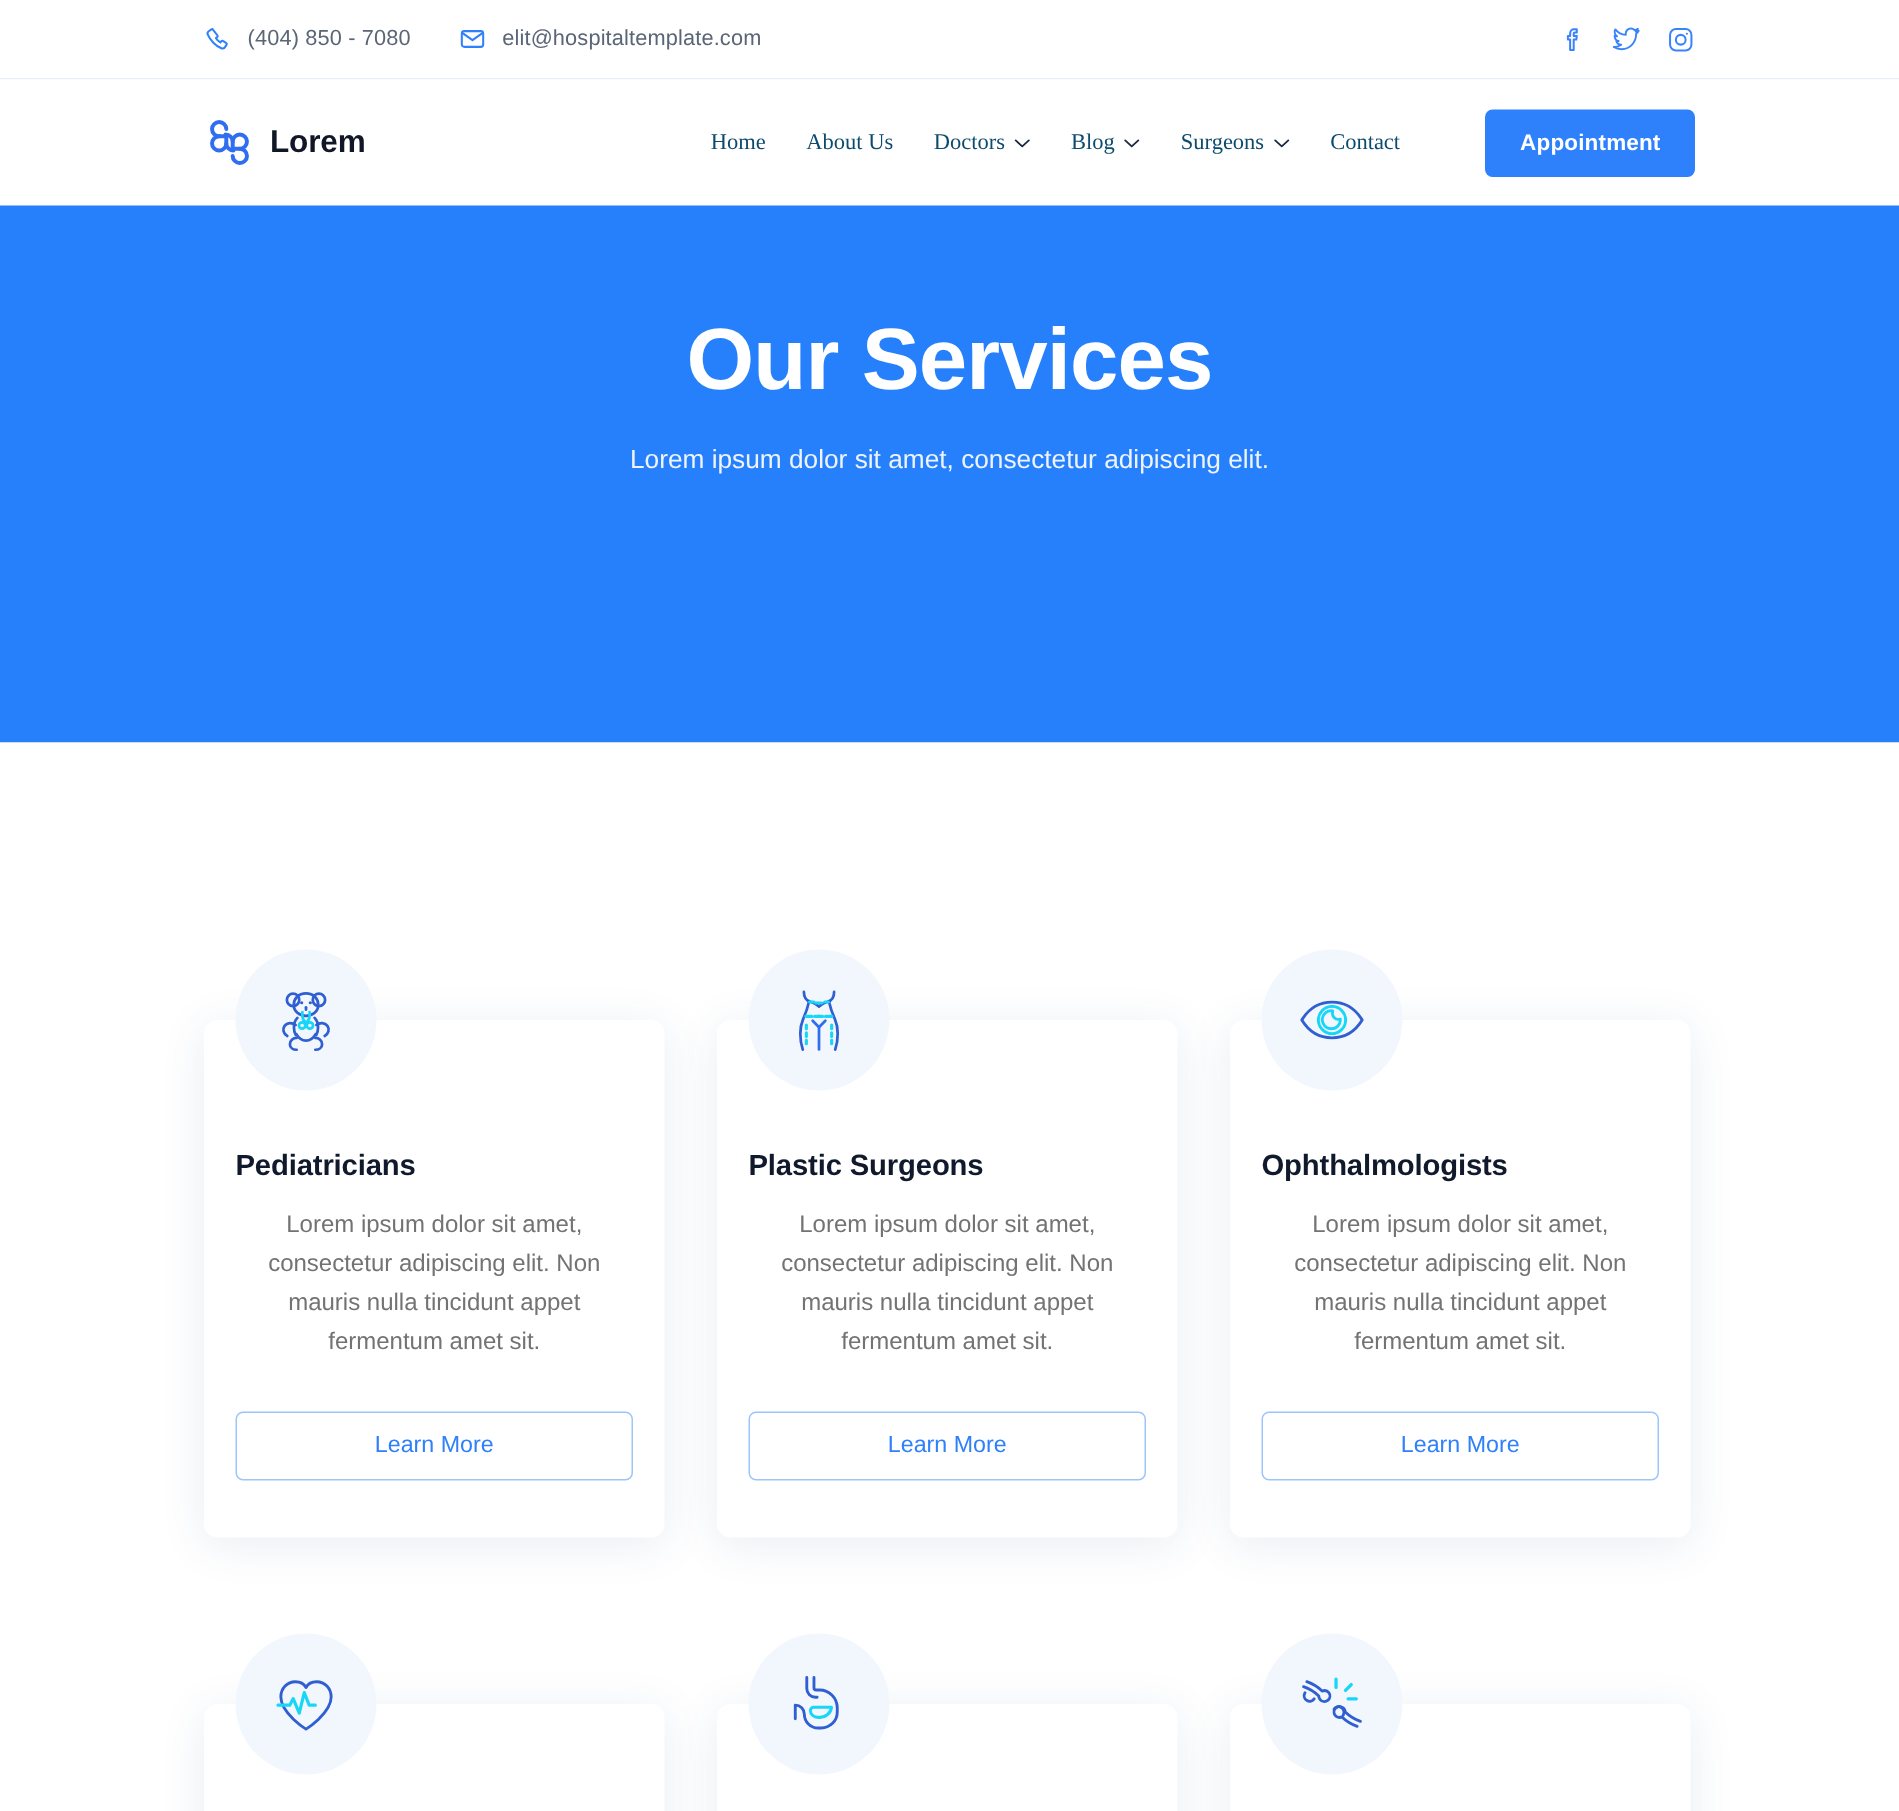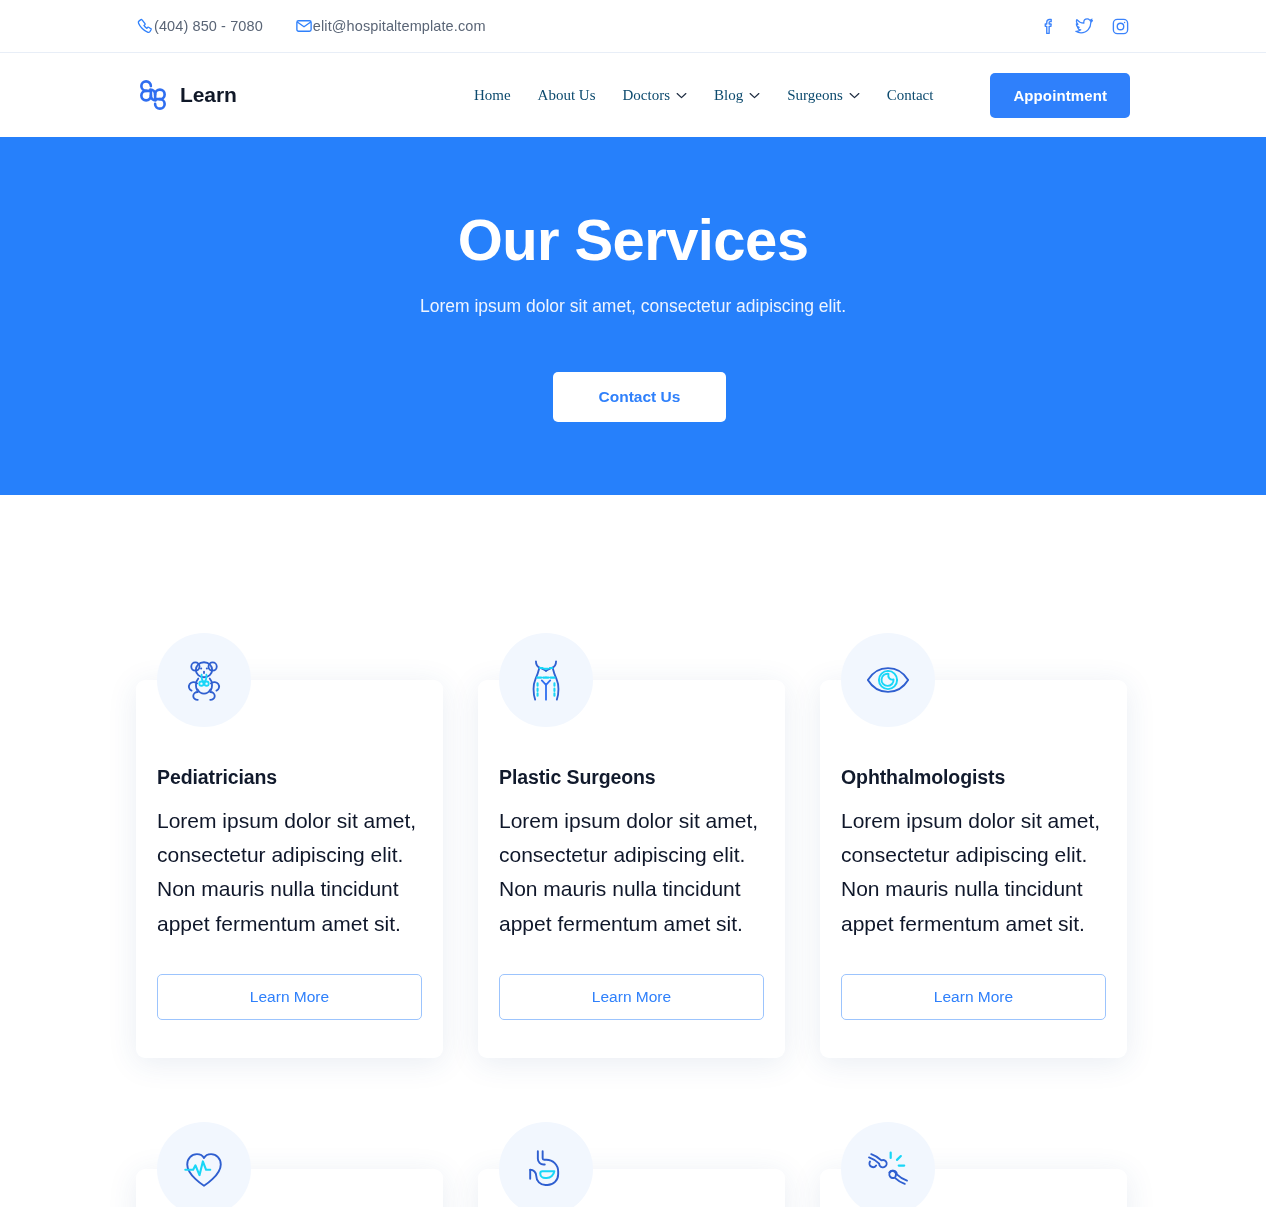--- a/index.html
+++ b/index.html
@@ -18,21 +18,21 @@
   
   .topbar {
     height: 53px;
     border-bottom: 1px solid #e8eef7;
     display: flex;
     align-items: center;
     padding: 0 136px 0 136px;
     background: #fff;
   }
   .topbar-left { display: flex; align-items: center; gap: 32px; flex: 1; }
-  .contact-item { display: flex; align-items: center; }
+  .contact-item { display: flex; align-items: center; gap: 11px; }
   .contact-item .glyph { display: flex; align-items: center; justify-content: center; width: 18px; height: 18px; color: #2f80fb; }
   .contact-item .txt { font-size: 14.5px; color: #5a6576; letter-spacing: 0.1px; }
 
   .topbar-social { display: flex; align-items: center; gap: 17px; }
   .topbar-social .s-ico { width: 19px; height: 19px; display: flex; align-items: center; justify-content: center; color: #3b83fb; cursor: pointer; }
 
   
   .header {
     height: 84px;
     display: flex;
@@ -136,23 +136,24 @@
   }
   .card-icon-circle svg { width: 46px; height: 46px; display: block; }
   .card h3 {
     font-size: 19.5px;
     font-weight: bold;
     color: #111a2c;
     letter-spacing: -0.1px;
   }
   .card p {
     margin-top: 15px;
-    font-size: 21px;
+    font-size: 16px;
     line-height: 1.63;
-    color: #0f172a;
+    color: #737373;
+    text-align: center;
   }
   .btn-learn {
     display: block;
     width: 100%;
     margin-top: 33px;
     background: #ffffff;
     border: 1px solid #9cc4fd;
     border-radius: 5px;
     color: #2f80fb;
     font-size: 15.5px;
@@ -214,21 +215,21 @@
 
   <div class="header">
 
     <div class="brand">
       <svg class="brand-mark" viewBox="0 0 40 40" fill="none" stroke="#2f6ef0" stroke-width="3.1" stroke-linecap="round" stroke-linejoin="round">
         <path d="M17.5 9.5c0-3.1-2.5-5.6-5.6-5.6S6.3 6.4 6.3 9.5s2.5 5.6 5.6 5.6h5.6v5.6c0 3.1 2.5 5.6 5.6 5.6"></path>
         <path d="M22.5 30.5c0 3.1 2.5 5.6 5.6 5.6s5.6-2.5 5.6-5.6-2.5-5.6-5.6-5.6h-5.6v-5.6c0-3.1-2.5-5.6-5.6-5.6"></path>
         <path d="M11.9 15.1c-3.1 0-5.6 2.5-5.6 5.6s2.5 5.6 5.6 5.6 5.6-2.5 5.6-5.6"></path>
         <path d="M28.1 24.9c3.1 0 5.6-2.5 5.6-5.6s-2.5-5.6-5.6-5.6-5.6 2.5-5.6 5.6"></path>
       </svg>
-      <span class="brand-name">Learn</span>
+      <span class="brand-name">Lorem</span>
     </div>
 
     <nav class="nav">
 
       <span class="nav-item">
         <span>Home</span>
       </span>
 
       <span class="nav-item">
         <span>About Us</span>
@@ -261,21 +262,20 @@
 
       <button class="btn-appointment">Appointment</button>
     </nav>
   </div>
 
   <section class="hero">
     <h1>Our Services</h1>
     <div class="hero-sub">
       <div>Lorem ipsum dolor sit amet, consectetur adipiscing elit.</div>
     </div>
-    <button class="btn-contact">Contact Us</button>
   </section>
 
   <section class="services">
     <div class="grid">
 
       <div class="card">
         <div class="card-icon-circle">
           <svg viewBox="0 0 48 48" fill="none" stroke="#2f5fd0" stroke-width="1.9" stroke-linecap="round" stroke-linejoin="round">
             <circle cx="15" cy="10" r="4.3"></circle>
             <circle cx="33" cy="10" r="4.3"></circle>

